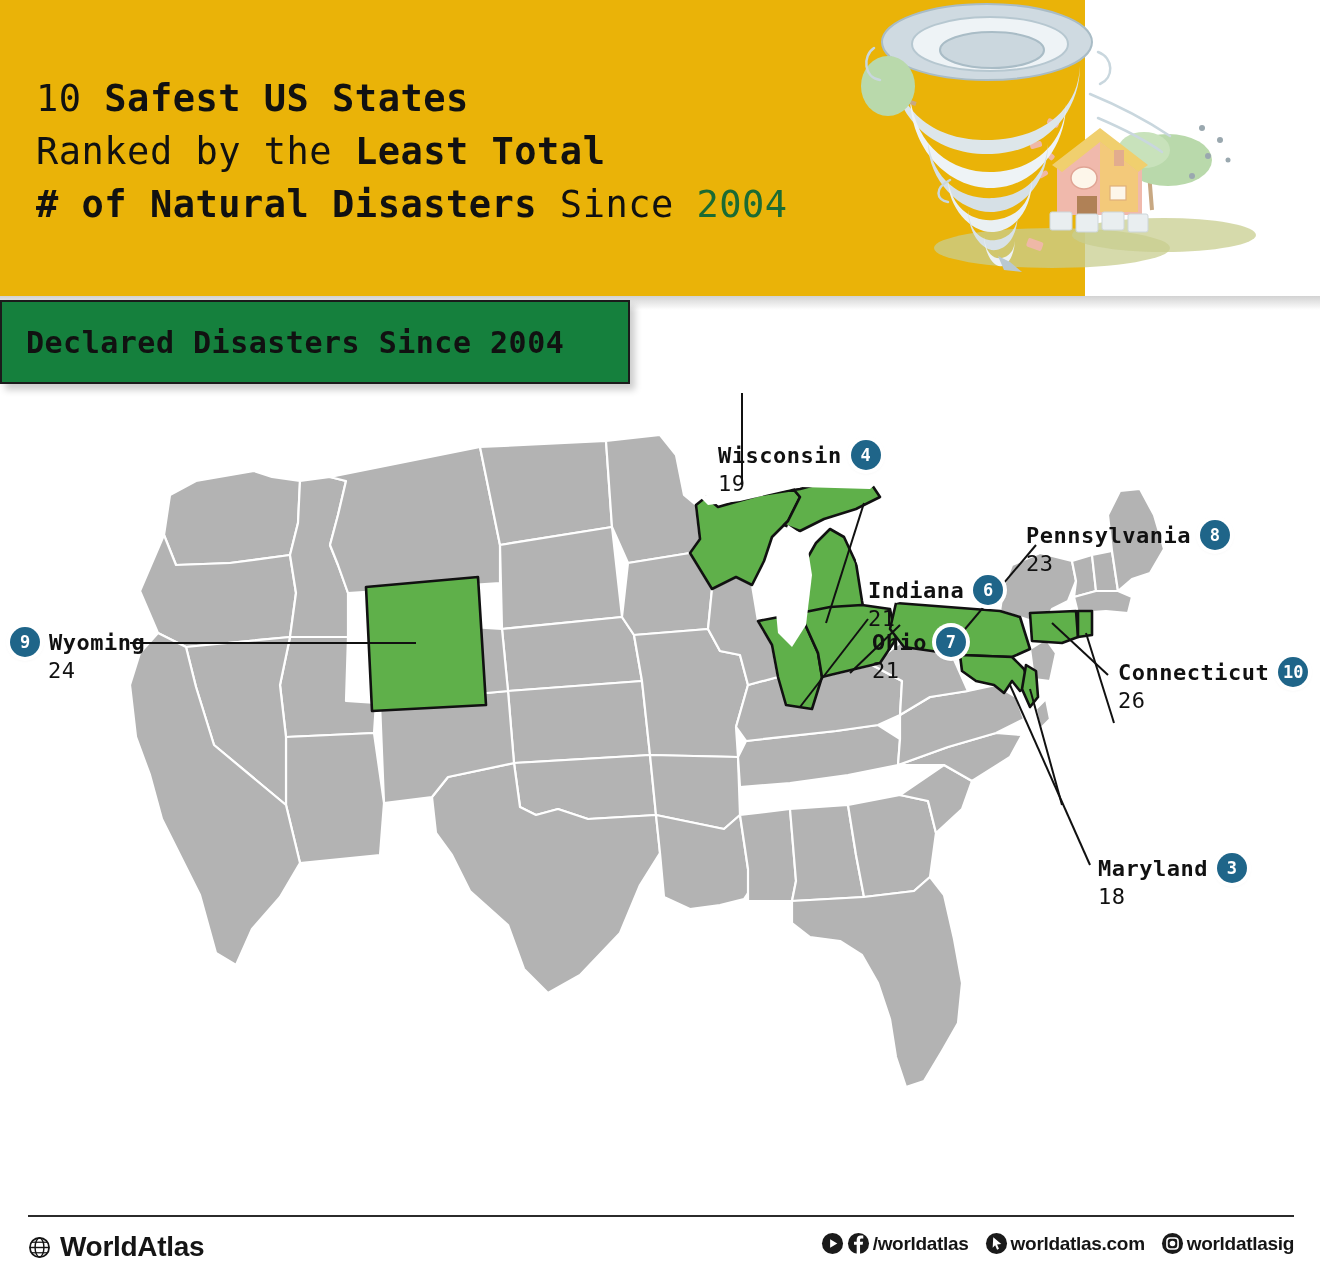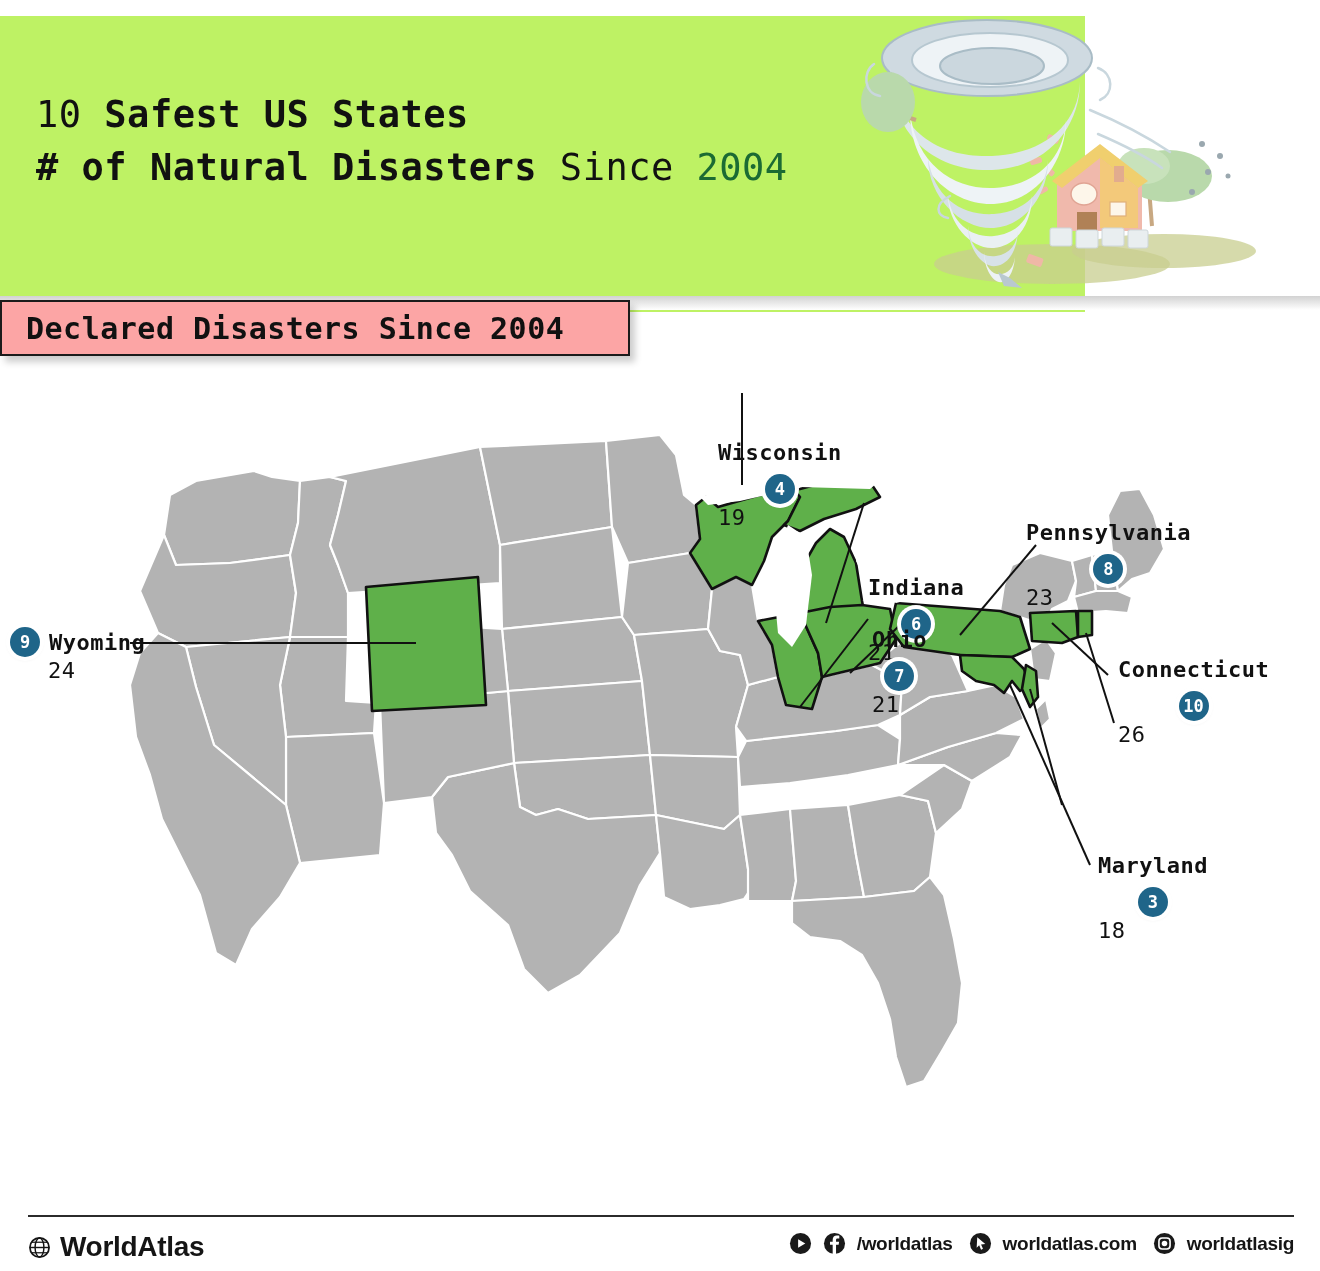--- a/index.html
+++ b/index.html
@@ -6,22 +6,21 @@
   body{
     width:1320px;height:1271px;
     background:#ffffff;
     font-family:"DejaVu Sans Mono","Liberation Mono",monospace;
     position:relative;overflow:hidden;
   }
 
   
   #header{
     position:absolute;left:0;top:0;width:1085px;height:296px;
-    background:#bef264;
-    margin-top:16px;
+    background:#eab308;
   }
   #header-shadow{
     position:absolute;left:0;top:296px;width:1320px;height:14px;
     background:linear-gradient(to bottom,#d2d2d2 0%,#ffffff 100%);
   }
   #title-block{
     position:absolute;left:36px;top:72px;width:880px;
   }
   .title-line{
     font-size:37px;line-height:53px;color:#111111;white-space:nowrap;
@@ -30,40 +29,40 @@
   .tb{font-weight:bold;}
   .tgreen{font-weight:normal;color:#1b6b33;}
 
   
   #tornado-art{
     position:absolute;left:852px;top:0px;width:420px;height:280px;
   }
 
   
   #banner{
-    position:absolute;left:0px;top:300px;width:630px;height:56px;
-    background:#fca5a5;border:2px solid #1b1b1b;
+    position:absolute;left:0px;top:300px;width:630px;height:84px;
+    background:#15803d;border:2px solid #1b1b1b;
     box-sizing:border-box;
     box-shadow:5px 6px 7px rgba(0,0,0,0.20);
     display:flex;align-items:center;
   }
   #banner-label{
     font-size:30px;font-weight:bold;color:#111111;margin-left:24px;
     letter-spacing:0.5px;white-space:nowrap;
   }
 
   
   #map-area{
     position:absolute;left:0;top:385px;width:1320px;height:830px;
   }
   #usmap{position:absolute;left:0;top:0;}
 
   
   .callout{position:absolute;white-space:nowrap;}
-  .callout-row{display:flex;align-items:center;gap:9px;flex-direction:column;}
+  .callout-row{display:flex;align-items:center;gap:9px;}
   .callout-row.leftbadge{flex-direction:row;}
   .state-name{
     font-size:22px;font-weight:bold;color:#111111;letter-spacing:0.5px;
   }
   .state-count{
     font-size:22px;color:#111111;margin-top:1px;letter-spacing:0.5px;
   }
   .count-left{margin-left:0;}
   .rank-badge{
     width:30px;height:30px;border-radius:50%;
@@ -82,31 +81,32 @@
   #footer-rule{
     position:absolute;left:28px;top:0px;width:1266px;height:2px;background:#2b2b2b;
   }
   #brand{
     position:absolute;left:28px;top:16px;display:flex;align-items:center;gap:9px;
   }
   #brand-name{font-family:"Liberation Sans",sans-serif;font-size:28px;font-weight:bold;color:#151515;letter-spacing:-0.3px;}
   #social{
     position:absolute;right:26px;top:17px;display:flex;align-items:center;gap:16px;
   }
-  .social-group{display:flex;align-items:center;gap:11px;}
+  .social-group{display:flex;align-items:center;gap:3px;}
   .social-text{font-family:"Liberation Sans",sans-serif;font-size:19px;font-weight:bold;color:#151515;letter-spacing:-0.3px;}
   .sicon{width:23px;height:23px;flex:0 0 auto;}
 </style>
 </head>
 <body>
 
 <div id="header">
 
   <div id="title-block">
     <div class="title-line"><span>10 </span><span class="tb">Safest US States</span></div>
+    <div class="title-line"><span>Ranked by the </span><span class="tb">Least Total</span></div>
     <div class="title-line"><span class="tb"># of Natural Disasters</span><span> Since </span><span class="tgreen">2004</span></div>
   </div>
 
   <svg id="tornado-art" viewBox="0 0 420 280">
     <ellipse cx="200" cy="248" rx="118" ry="20" fill="#c8cd8f" opacity="0.75"></ellipse>
     <ellipse cx="312" cy="235" rx="92" ry="17" fill="#c8cd8f" opacity="0.75"></ellipse>
 
     <path d="M300 210 L296 160 L288 148" stroke="#c8a882" stroke-width="4" fill="none"></path>
     <path d="M296 172 L310 160" stroke="#c8a882" stroke-width="3" fill="none"></path>
     <ellipse cx="316" cy="160" rx="44" ry="26" fill="#b9d9ab"></ellipse>

